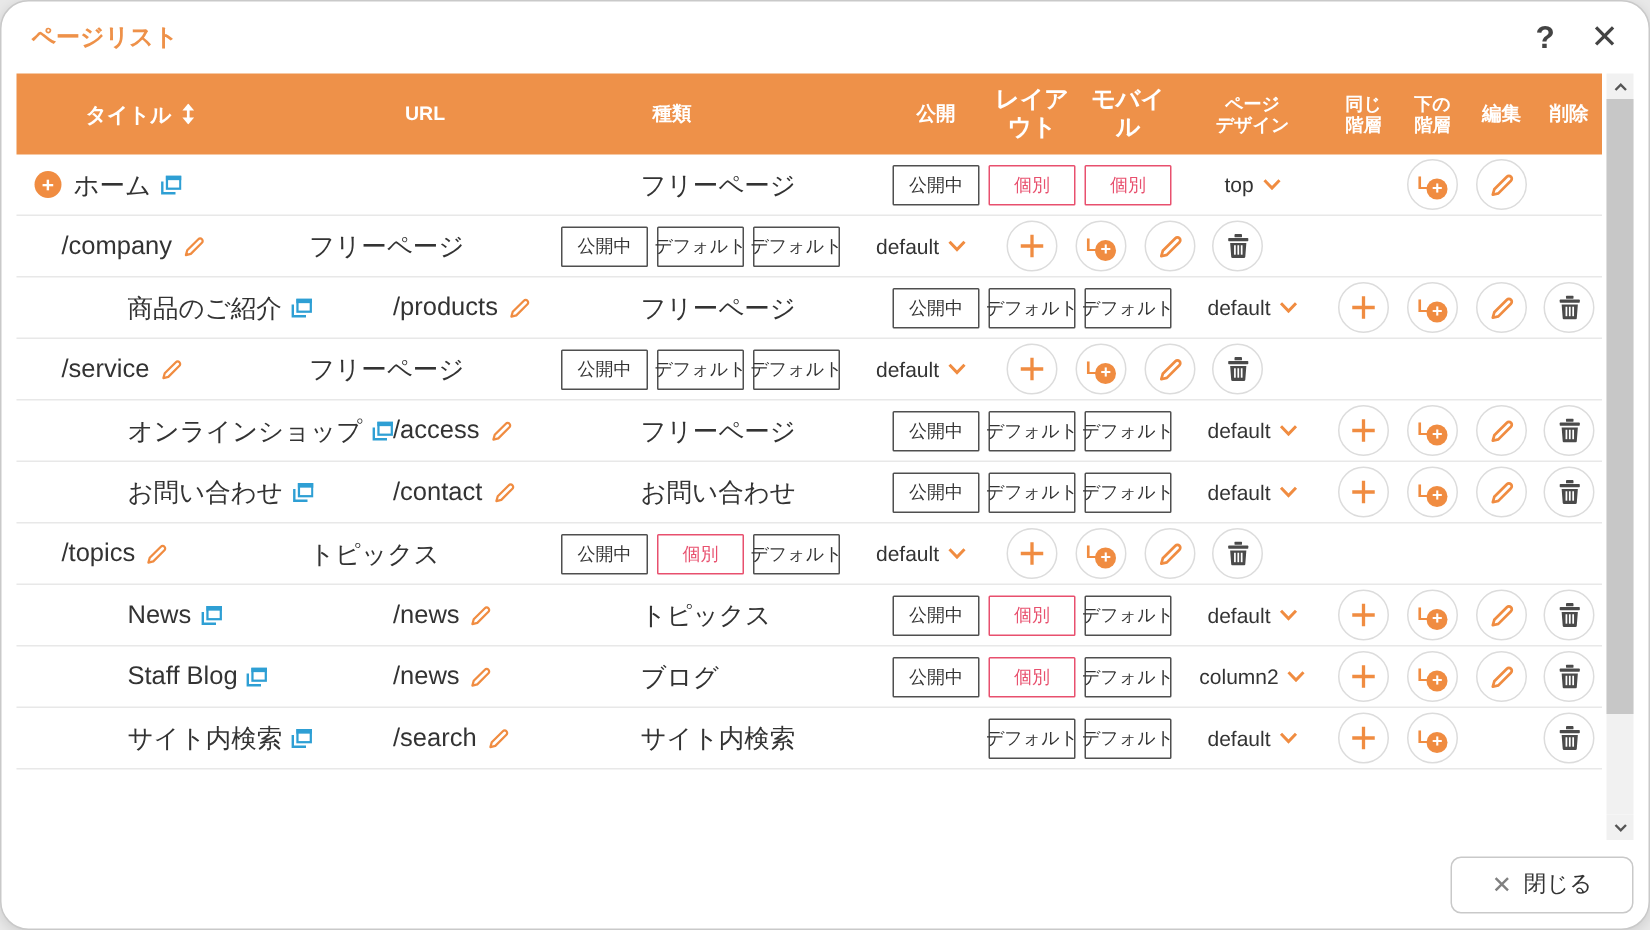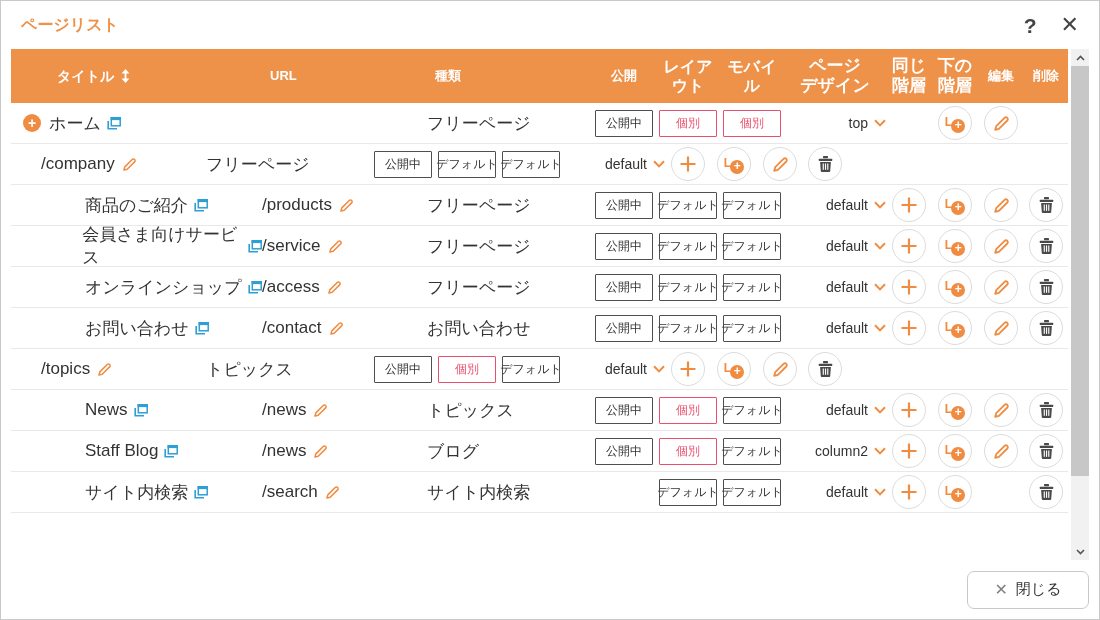--- a/index.html
+++ b/index.html
@@ -10,21 +10,21 @@
     --text-dark:#333333;
     --btn-border-dark:#4F4F4F;
     --row-line:#E8E8E8;
     --circle-border:#DCDCDC;
     --trash-gray:#4A4A4A;
   }
   *{box-sizing:border-box;margin:0;padding:0;font-family:"Liberation Sans","DejaVu Sans",sans-serif;}
   html,body{width:1100px;height:620px;background:#E8E8E8;overflow:hidden;}
   .dialog{
     width:1100px;height:620px;background:#fff;border:1px solid #C9C9C9;
-    border-radius:0;display:flex;flex-direction:column;overflow:hidden;
+    border-radius:19px;display:flex;flex-direction:column;overflow:hidden;
     box-shadow:0 2px 8px rgba(0,0,0,.12);
   }
   
   .dlg-head{height:48px;display:flex;align-items:center;padding:0 20px;flex:0 0 auto;}
   .dlg-title{color:var(--accent-orange);font-size:16px;font-weight:bold;}
   .dlg-head .spacer{flex:1;}
   .head-icon{color:#444;font-size:20px;font-weight:bold;cursor:pointer;line-height:1;}
   .help{margin-right:24px;font-size:21px;}
   .close-x{font-size:22px;font-weight:normal;}
   
@@ -34,30 +34,30 @@
     height:54px;background:var(--accent-orange);color:#fff;font-weight:bold;
     display:flex;align-items:center;flex:0 0 auto;
   }
   .row{display:flex;align-items:center;height:41px;border-bottom:1px solid var(--row-line);}
   .cell{display:flex;align-items:center;}
   .c-toggle{width:30px;justify-content:flex-end;}
   .c-title{flex:1;padding-left:8px;}
   .c-url{width:165px;}
   .c-type{width:165px;}
   .c-pub,.c-lay,.c-mob{width:64px;justify-content:center;}
-  .c-design{width:102px;justify-content:flex-end;}
+  .c-design{width:102px;justify-content:center;}
   .c-same,.c-below,.c-edit{width:46px;justify-content:center;}
   .c-del{width:44px;justify-content:center;}
   .thead .cell{justify-content:center;font-size:13px;line-height:1.2;text-align:center;}
   .thead .c-toggle{justify-content:flex-end;}
   .thead .c-title{justify-content:flex-start;padding-left:16px;font-size:14px;}
   .thead .c-url{justify-content:flex-start;padding-left:8px;}
   .thead .c-type{justify-content:flex-start;padding-left:8px;}
   .thead .small{font-size:16px;}
-  .two-line{display:flex;flex-direction:column;align-items:center;font-size:17px;}
+  .two-line{display:flex;flex-direction:column;align-items:center;font-size:12px;}
   .sort-ic{margin-left:7px;display:inline-flex;cursor:pointer;}
   
   .toggle{
     width:18px;height:18px;border-radius:50%;background:var(--icon-orange);
     color:#fff;display:inline-flex;align-items:center;justify-content:center;
     font-size:14px;font-weight:bold;cursor:pointer;line-height:1;padding-bottom:1px;
   }
   .ttext,.utext,.typetext{font-size:17px;color:var(--text-dark);}
   .preview{margin-left:6px;display:inline-flex;cursor:pointer;}
   .upencil{margin-left:7px;display:inline-flex;cursor:pointer;}
@@ -353,31 +353,20 @@
           <rect x="6.95" y="7.5" width="1.15" height="6.3" fill="#fff"></rect>
           <rect x="9.2" y="7.5" width="1.15" height="6.3" fill="#fff"></rect>
         </svg>
       </button>
     </div>
   </div>
           <div class="row">
     <div class="cell c-toggle">
       
     </div>
-    <div class="cell c-title">
-      <span class="indent" style="display: inline-block; width: 36px;"></span>
-      <span class="ttext">会員さま向けサービス</span>
-      <span class="preview">
-        <svg width="14" height="13" viewBox="0 0 14 13">
-          <path d="M1.2 4 V11.8 H10" fill="none" stroke="#2E9FD4" stroke-width="1.6"></path>
-          <rect x="4.3" y="0.8" width="8.9" height="8" fill="#fff" stroke="#2E9FD4" stroke-width="1.5"></rect>
-          <rect x="3.6" y="0" width="10.4" height="3.1" fill="#2E9FD4"></rect>
-        </svg>
-      </span>
-    </div>
     <div class="cell c-url">
       <span class="utext">/service</span>
       <span class="upencil">
         <svg width="15" height="15" viewBox="0 0 17 17">
           <path d="M2.2 14.8 L3.2 11.2 L11.6 2.8 A1.9 1.9 0 0 1 14.3 2.8 A1.9 1.9 0 0 1 14.3 5.5 L5.9 13.9 Z" fill="none" stroke="#F08C41" stroke-width="1.7" stroke-linejoin="round"></path>
         </svg>
       </span>
     </div>
     <div class="cell c-type">
       <span class="typetext">フリーページ</span>

